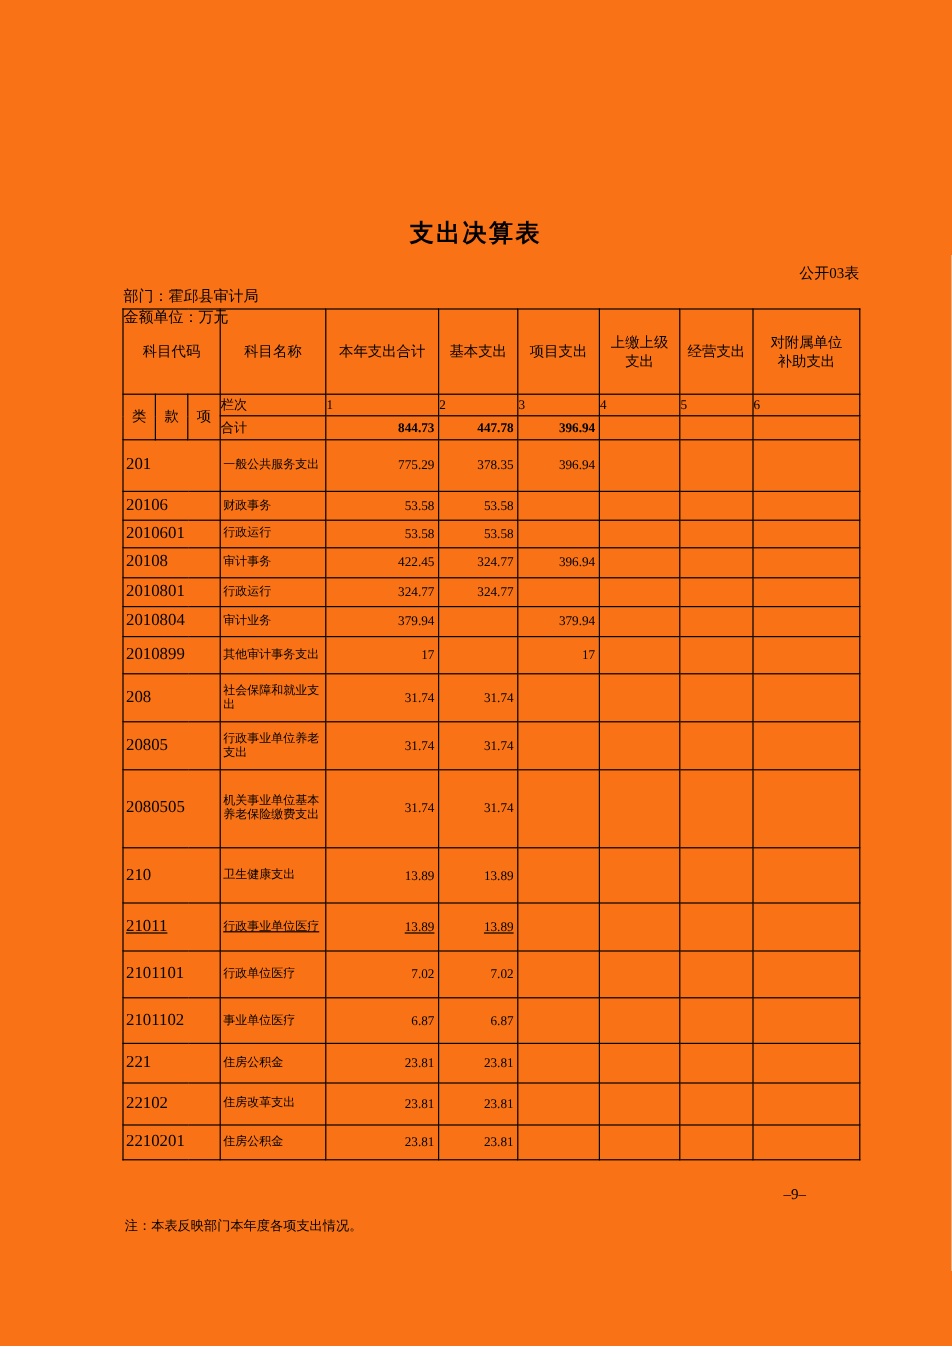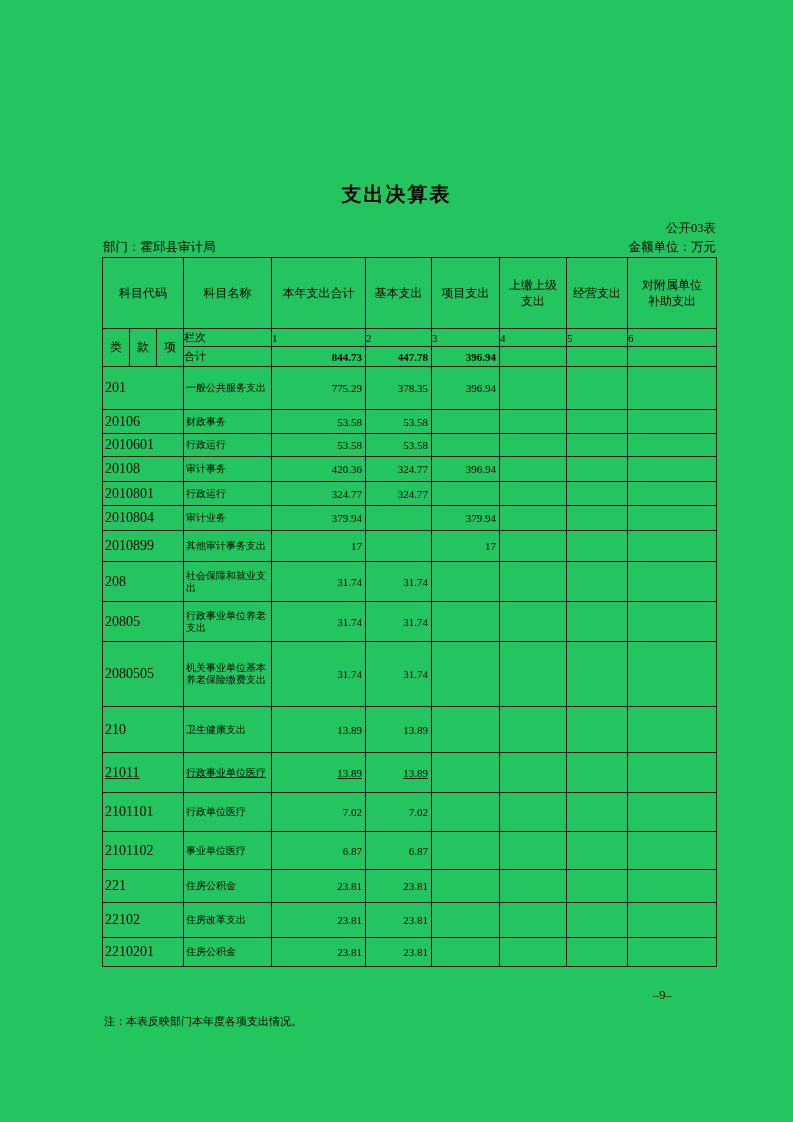--- a/index.html
+++ b/index.html
@@ -1,21 +1,21 @@
 <!DOCTYPE html>
 <html><head>
 <meta charset="utf-8">
 <style>
   html,body { margin:0; padding:0; background:#e8e8e8; }
   .page {
     position: relative;
     width: 793px;
     height: 1122px;
     margin: 0 auto;
-    background: #22c55e;
+    background: #f97316;
     font-family: "Liberation Serif", "DejaVu Serif", serif;
     color: #000;
     overflow: hidden;
   }
   .title {
     position: absolute;
     top: 181px; left: 0;
     width: 100%;
     text-align: center;
     font-family: "Liberation Sans", "DejaVu Sans", sans-serif;
@@ -28,20 +28,21 @@
     position: absolute;
     top: 220px; right: 77px;
     font-size: 12.5px;
   }
   .meta-line {
     position: absolute;
     top: 239px; left: 103px; right: 77px;
     display: flex;
     justify-content: space-between;
     font-size: 12.5px;
+    flex-direction: column;
   }
   .table-wrap {
     position: absolute;
     top: 257px; left: 102px;
   }
   table {
     border-collapse: collapse;
     table-layout: fixed;
     width: 614px;
   }
@@ -169,21 +170,21 @@
             <td class="val">53.58</td>
             <td class="val">53.58</td>
             <td class="val"></td>
             <td class="val"></td>
             <td class="val"></td>
             <td class="val"></td>
           </tr>
           <tr style="height: 25px;">
             <td class="code" colspan="3">20108</td>
             <td class="name">审计事务</td>
-            <td class="val">420.36</td>
+            <td class="val">422.45</td>
             <td class="val">324.77</td>
             <td class="val">396.94</td>
             <td class="val"></td>
             <td class="val"></td>
             <td class="val"></td>
           </tr>
           <tr style="height: 24px;">
             <td class="code" colspan="3">2010801</td>
             <td class="name">行政运行</td>
             <td class="val">324.77</td>

